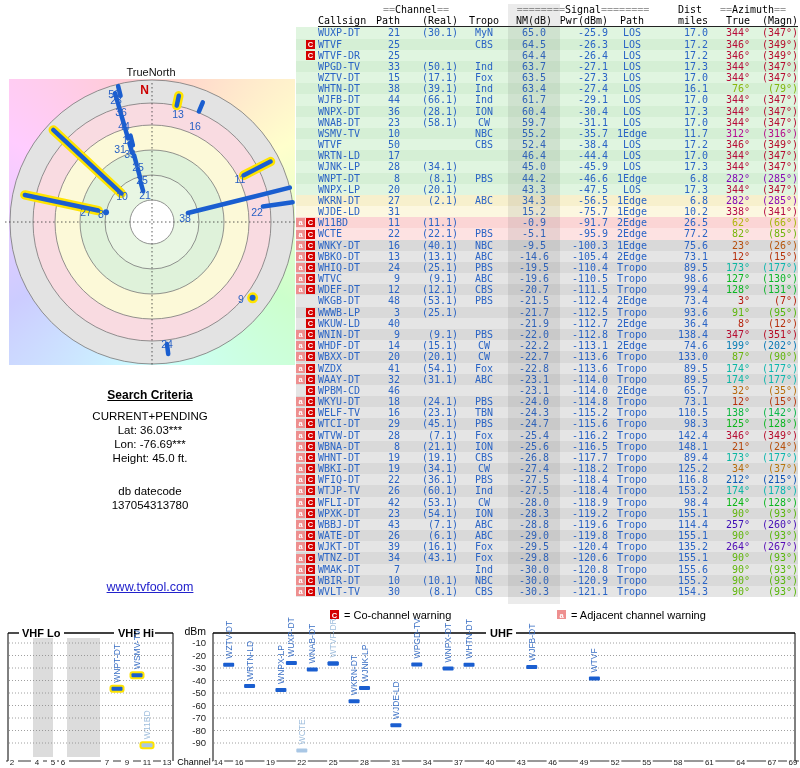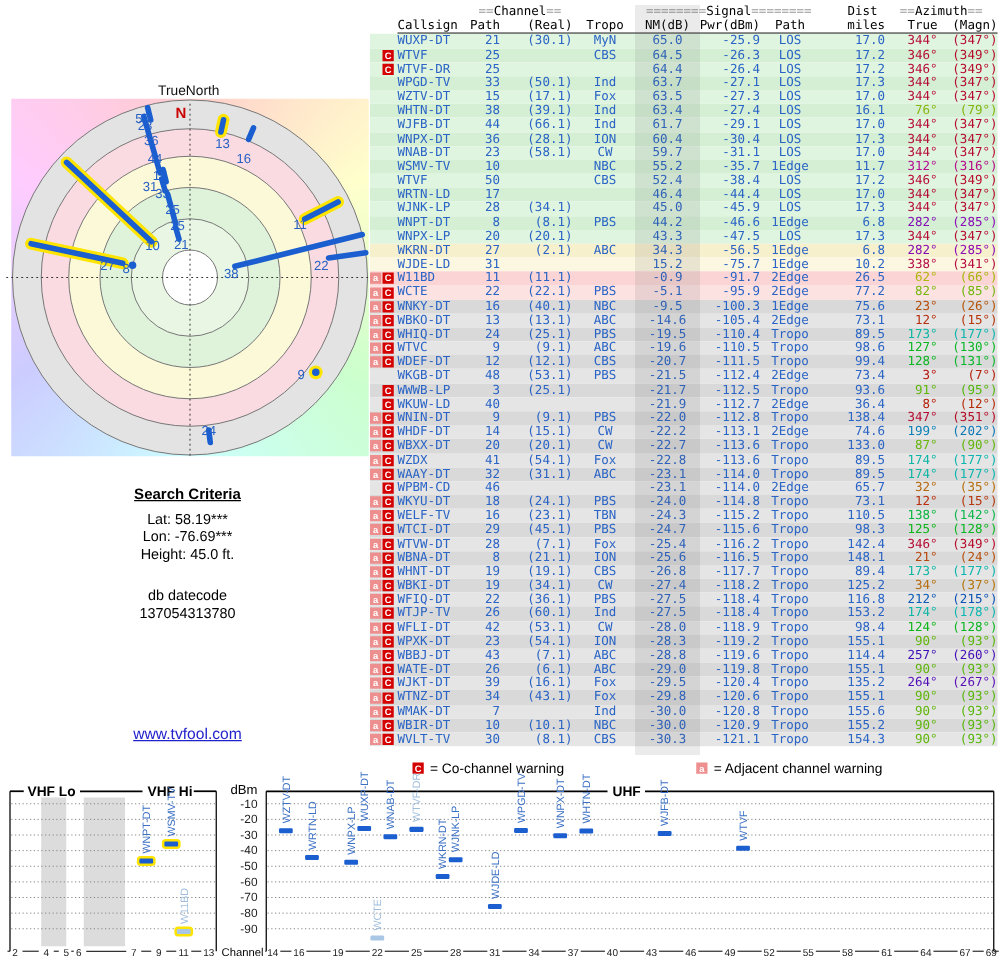--- a/index.html
+++ b/index.html
@@ -154,21 +154,22 @@
         <text x="241" y="268" text-anchor="middle" font-size="10.5" fill="#2760c4">9</text>
       </g>
       <g>
         <line x1="166.98992923883316" y1="309.0831766518826" x2="168.20862267288462" y2="319.0086381682958" stroke="#1a5ed0" stroke-width="4.5" stroke-linecap="round"></line>
         <text x="167" y="313" text-anchor="middle" font-size="10.5" fill="#2760c4">24</text>
       </g>
     </svg>
 
   <div class="search">
     <div class="sc-title">Search Criteria</div>
-    <div>Lat: 58.19***</div>
+    <div>CURRENT+PENDING</div>
+    <div>Lat: 36.03***</div>
     <div>Lon: -76.69***</div>
     <div>Height: 45.0 ft.</div>
     <div class="sc-gap"></div>
     <div>db datecode</div>
     <div>137054313780</div>
   </div>
 
   <a class="link" href="#">www.tvfool.com</a>
 
   <div id="tbl">

